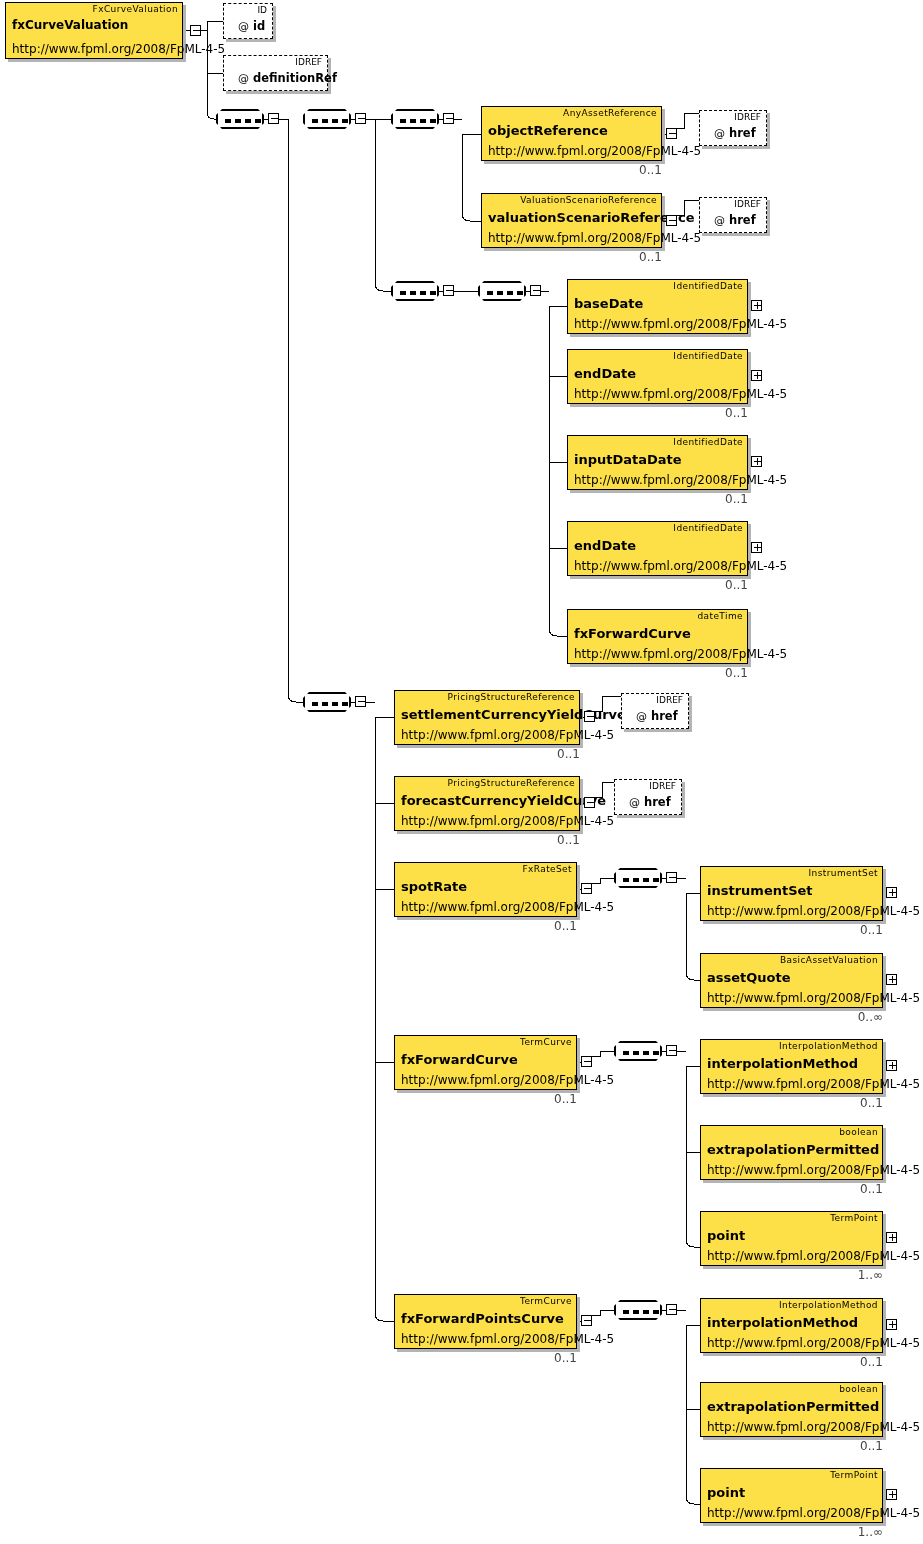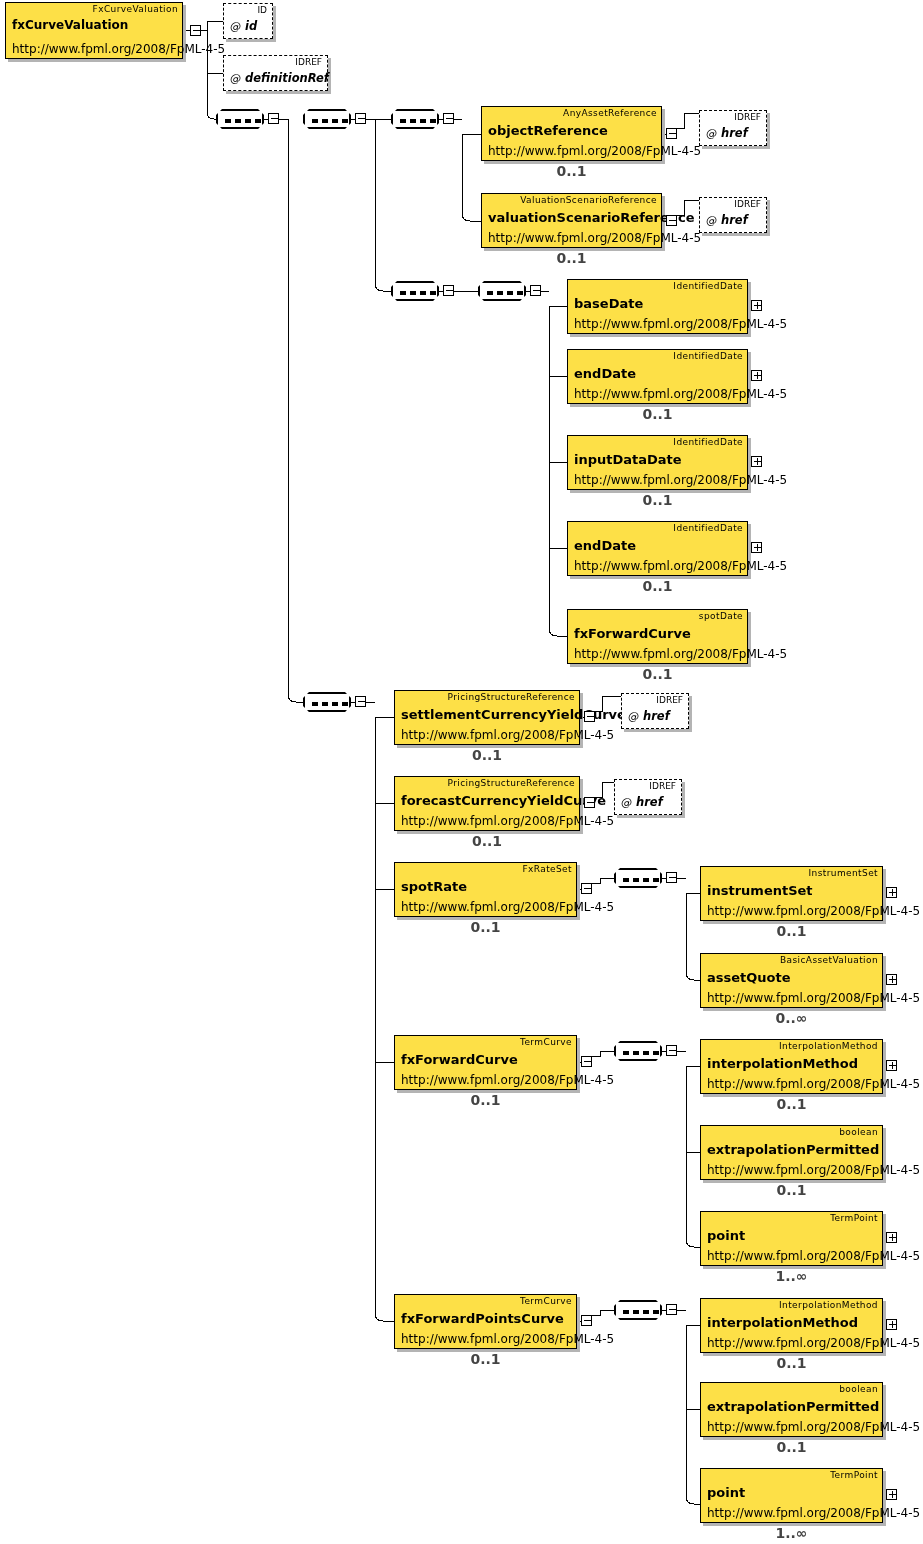--- a/index.html
+++ b/index.html
@@ -17,26 +17,26 @@
         white-space:nowrap;}
   .ebox .ens{position:absolute;left:6px;bottom:2px;font-size:12px;color:#000;white-space:nowrap;}
 
   
   .ebox.root .ename{top:15px;font-size:12px;}
 
   
   .abox{position:absolute;box-sizing:border-box;border:1px dashed #000;background:#fff;
         box-shadow:3px 3px 0 0 #b4b4b4;}
   .abox .atype{position:absolute;top:1px;right:5px;font-size:9px;color:#000;white-space:nowrap;}
-  .abox .aname{position:absolute;left:6px;top:15px;font-size:11.5px;font-weight:bold;color:#000;
-        white-space:nowrap;font-style:italic;}
+  .abox .aname{position:absolute;left:14px;top:15px;font-size:11.5px;font-weight:bold;color:#000;
+        white-space:nowrap;}
   .abox .aat{font-weight:normal;font-size:11px;}
 
   
-  .card{position:absolute;font-size:14px;color:#444;white-space:nowrap;text-align:center;font-weight:bold;}
+  .card{position:absolute;font-size:12px;color:#444;white-space:nowrap;text-align:right;}
 
   
   .seq{position:absolute;width:48px;height:20px;box-sizing:border-box;
        border:2px solid #000;background:#fff;
        border-radius:3px;
        box-shadow:3px 3px 0 0 #b4b4b4;
        clip-path:polygon(6px 0,42px 0,48px 6px,48px 14px,42px 20px,6px 20px,0 14px,0 6px);}
   .seq i{position:absolute;top:8px;width:6px;height:4px;background:#000;display:block;}
   .seq i:nth-child(1){left:7px;}
   .seq i:nth-child(2){left:17px;}
@@ -313,21 +313,21 @@
 
   <div class="ebox" style="left:567px;top:521px;width:181px;height:55px;">
     <span class="etype">IdentifiedDate</span>
     <span class="ename">endDate</span>
     <span class="ens">http://www.fpml.org/2008/FpML-4-5</span>
   </div>
   <div class="tgl plus" style="left:751px;top:542px;"></div>
   <div class="card" style="left:567px;top:578px;width:181px;">0..1</div>
 
   <div class="ebox" style="left:567px;top:609px;width:181px;height:55px;">
-    <span class="etype">spotDate</span>
+    <span class="etype">dateTime</span>
     <span class="ename">fxForwardCurve</span>
     <span class="ens">http://www.fpml.org/2008/FpML-4-5</span>
   </div>
   <div class="card" style="left:567px;top:666px;width:181px;">0..1</div>
 
   <div class="ebox" style="left:394px;top:690px;width:186px;height:55px;">
     <span class="etype">PricingStructureReference</span>
     <span class="ename">settlementCurrencyYieldCurve</span>
     <span class="ens">http://www.fpml.org/2008/FpML-4-5</span>
   </div>

